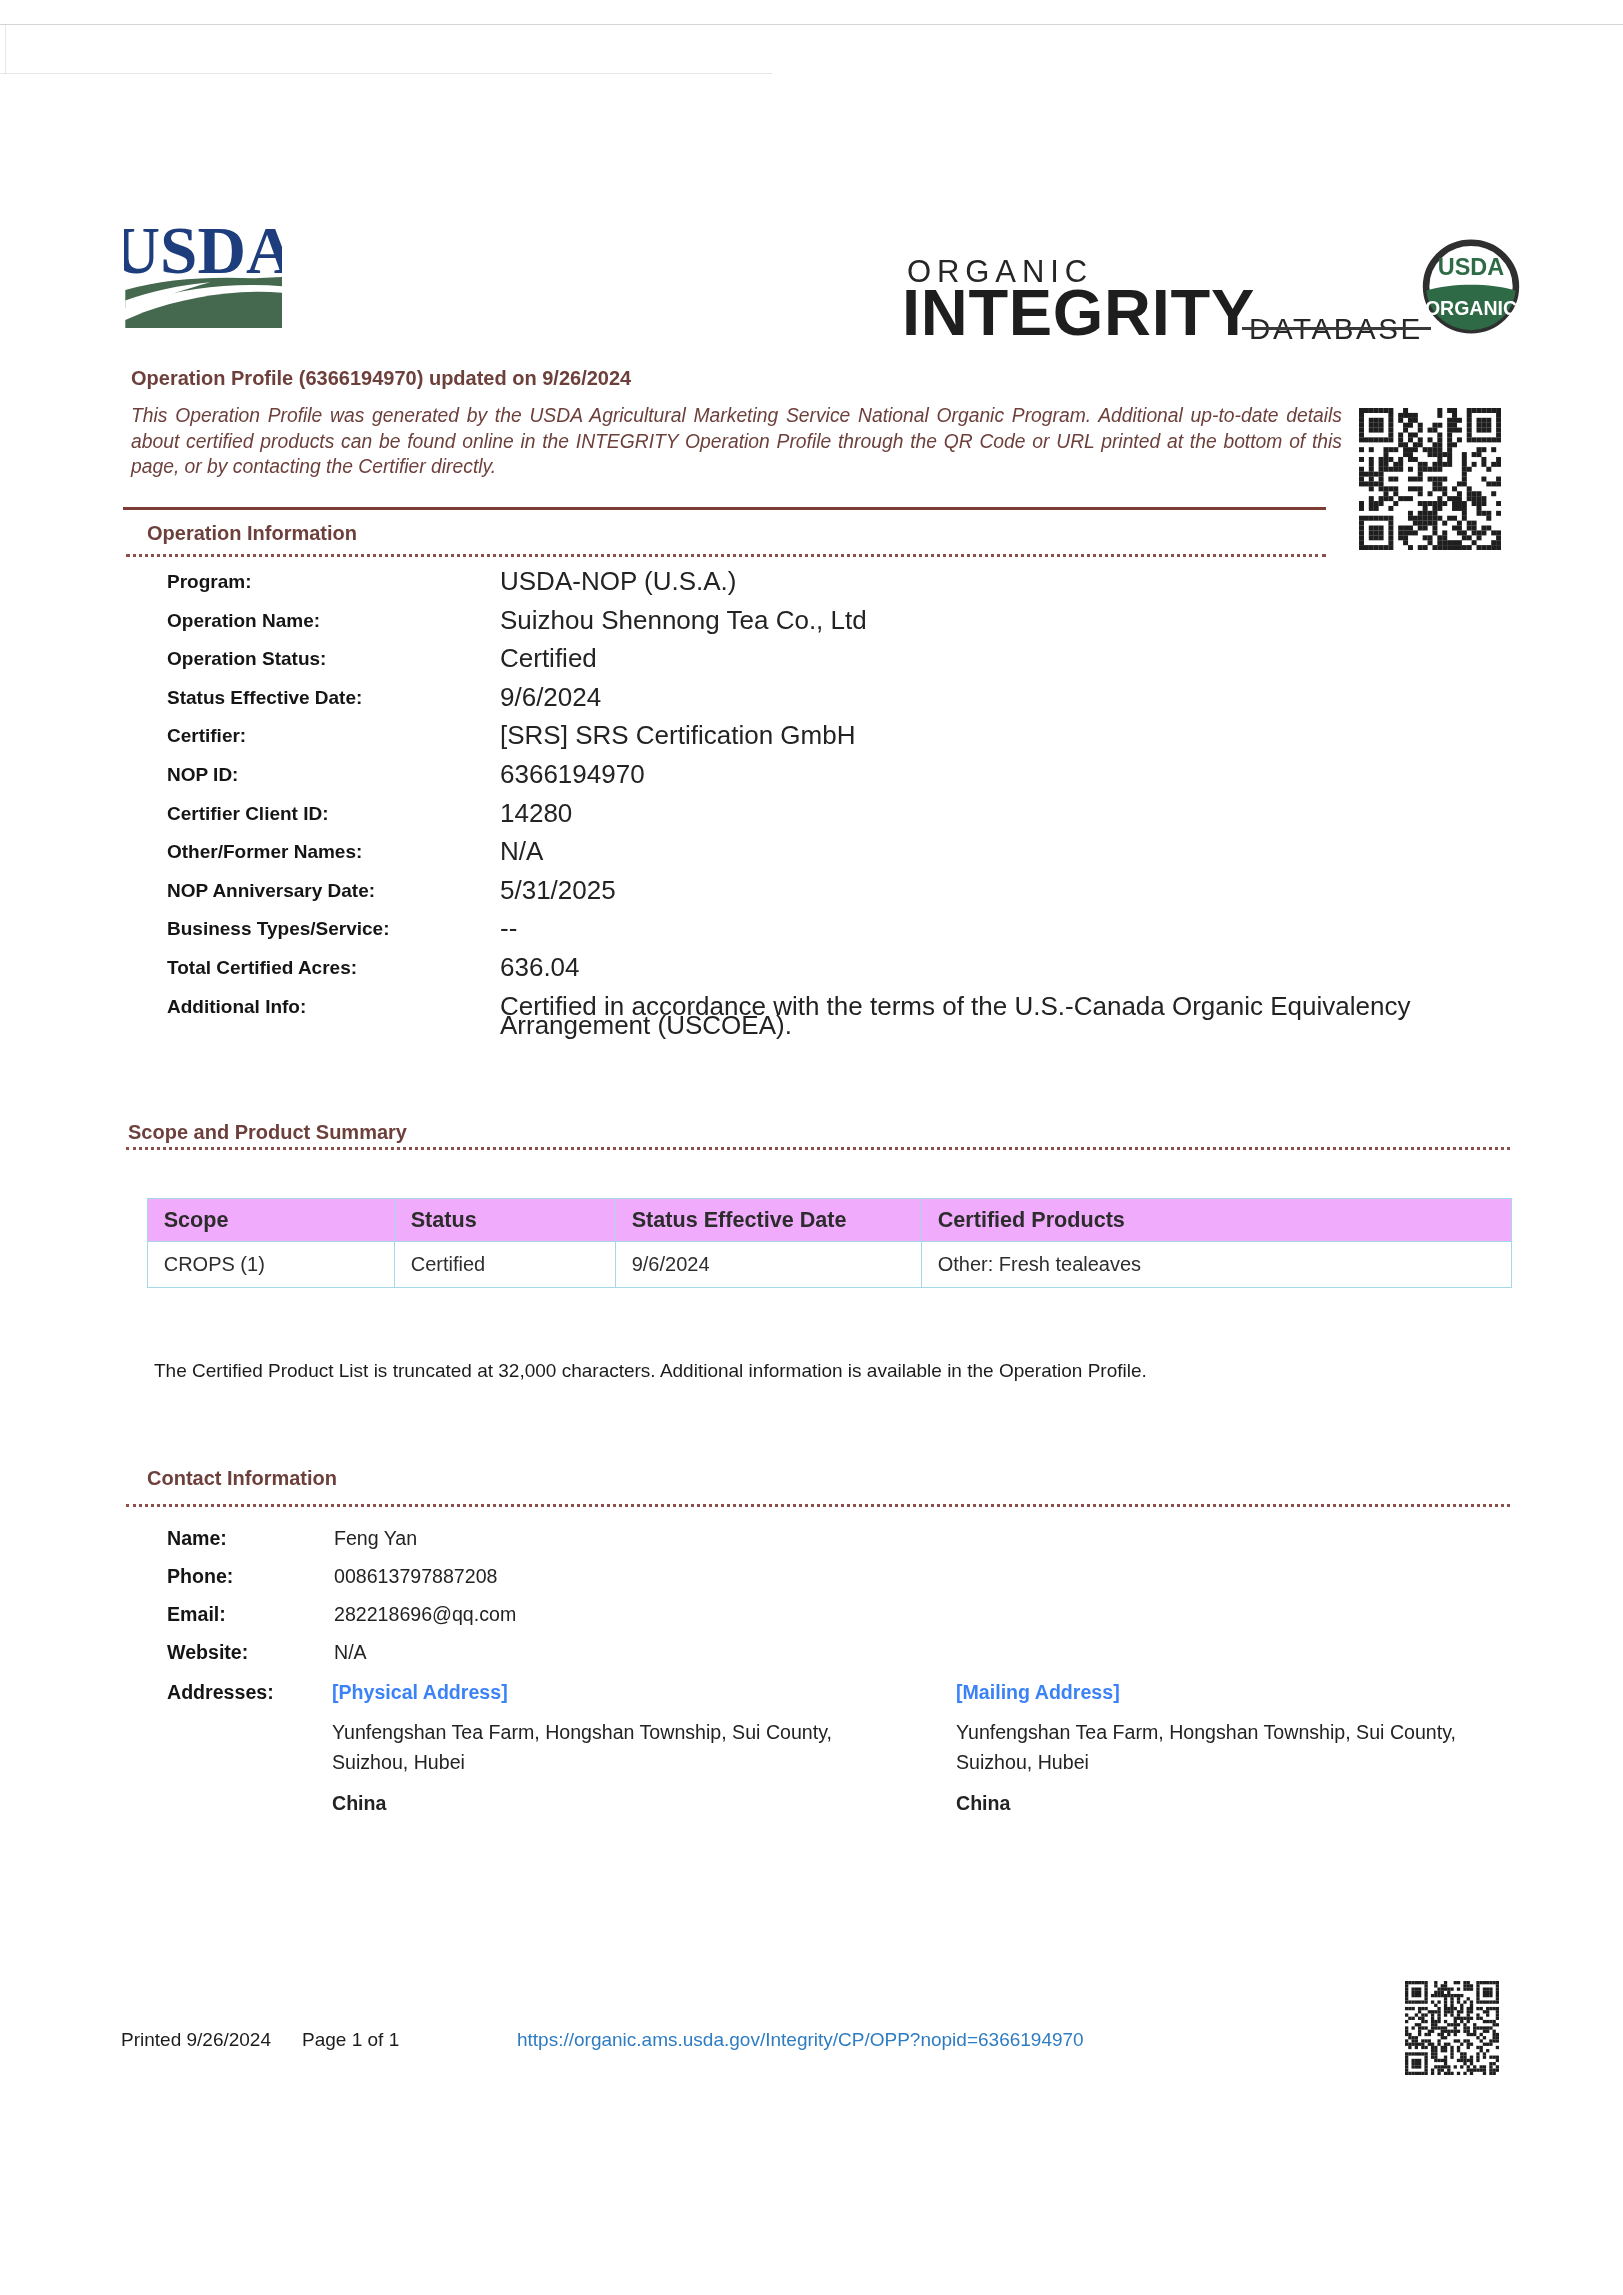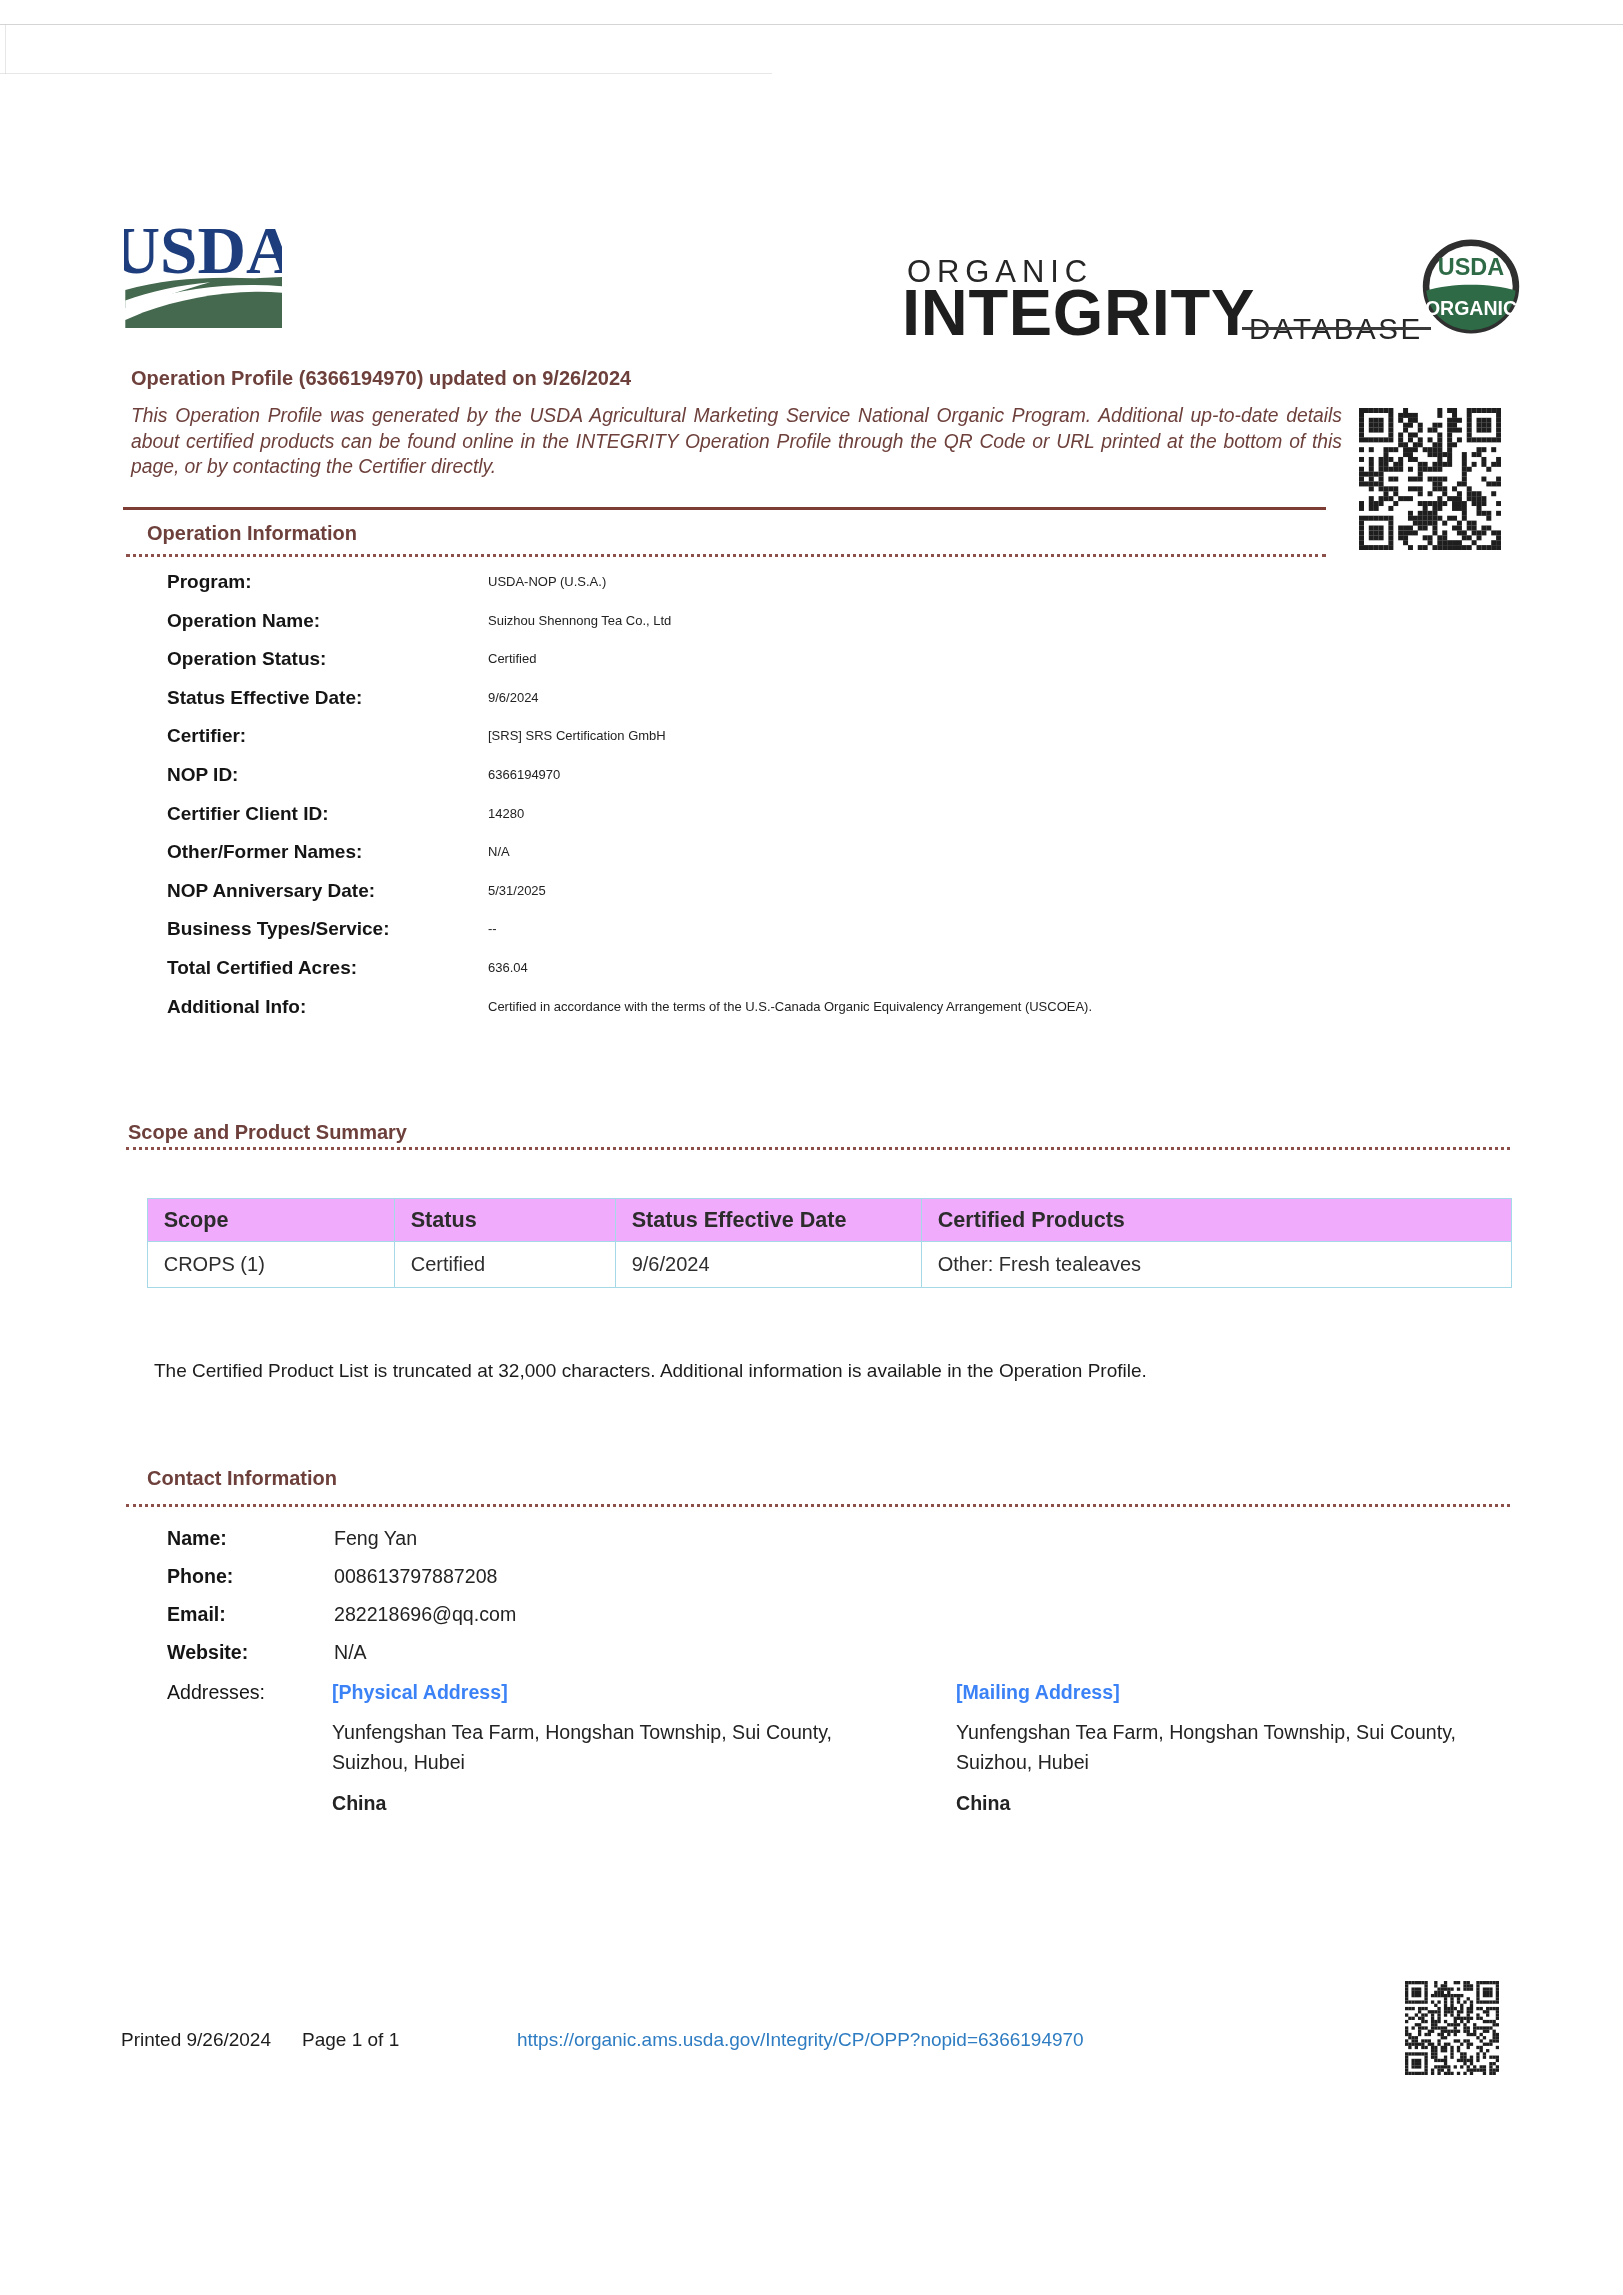--- a/index.html
+++ b/index.html
@@ -34,35 +34,35 @@
   .h-contact{left:147px;top:1467px;}
   .rule-dotted{position:absolute;height:0;border-top:3.3px dotted #8d4f49;}
   .d-opinfo{left:126px;top:554px;width:1200px;}
   .d-scope{left:126px;top:1147px;width:1384px;}
   .d-contact{left:126px;top:1504px;width:1384px;}
 
   
   .op-fields{position:absolute;left:167px;top:572px;width:1348px;}
   .op-row{display:flex;line-height:19.6px;margin-bottom:19px;}
   .op-row .lbl{width:321px;flex:0 0 321px;font-weight:bold;font-size:19px;color:#151515;}
-  .op-row .val{flex:1;font-size:13px;color:#232323;}
+  .op-row .val{flex:1;font-size:26px;color:#232323;margin-left:12px;}
 
   
   .scope-table{position:absolute;left:147px;top:1198px;width:1363px;border-collapse:collapse;table-layout:fixed;}
   .scope-table th,.scope-table td{border:1.3px solid #a6d9e7;text-align:left;vertical-align:top;padding:7.9px 9.2px 7.9px 15.7px;}
   .scope-table th{background:#f0abfc;font-weight:700;font-size:21.6px;color:#2c2c2c;height:23.6px;}
   .scope-table td{font-size:20px;color:#2e2e2e;line-height:29px;}
   .scope-note{position:absolute;left:154px;top:1360px;font-size:19px;color:#1c1c1c;}
 
   
   .ct-fields{position:absolute;left:167px;top:1529px;width:1348px;}
   .ct-row{display:flex;line-height:19.6px;margin-bottom:18.3px;}
   .ct-row .lbl{width:167px;flex:0 0 167px;font-weight:bold;font-size:19.6px;color:#151515;}
   .ct-row .val{flex:1;font-size:19.6px;color:#232323;}
-  .addr-label{position:absolute;left:167px;top:1681px;font-weight:normal;font-size:19.6px;color:#151515;}
+  .addr-label{position:absolute;left:167px;top:1681px;font-weight:bold;font-size:19.6px;color:#151515;}
   .addr-col{position:absolute;top:1681px;width:512px;font-size:19.6px;color:#232323;}
   .addr-physical{left:332px;}
   .addr-mailing{left:956px;}
   .addr-head{color:#3b82f6;font-weight:bold;font-size:19.6px;}
   .addr-line1{margin-top:14.4px;text-align:justify;line-height:29.5px;}
   .addr-line2{line-height:29.5px;}
   .addr-country{font-weight:bold;margin-top:14.4px;}
 
   
   .footer-left{position:absolute;left:121px;top:2029px;display:flex;gap:31px;font-size:19px;color:#1c1c1c;}

